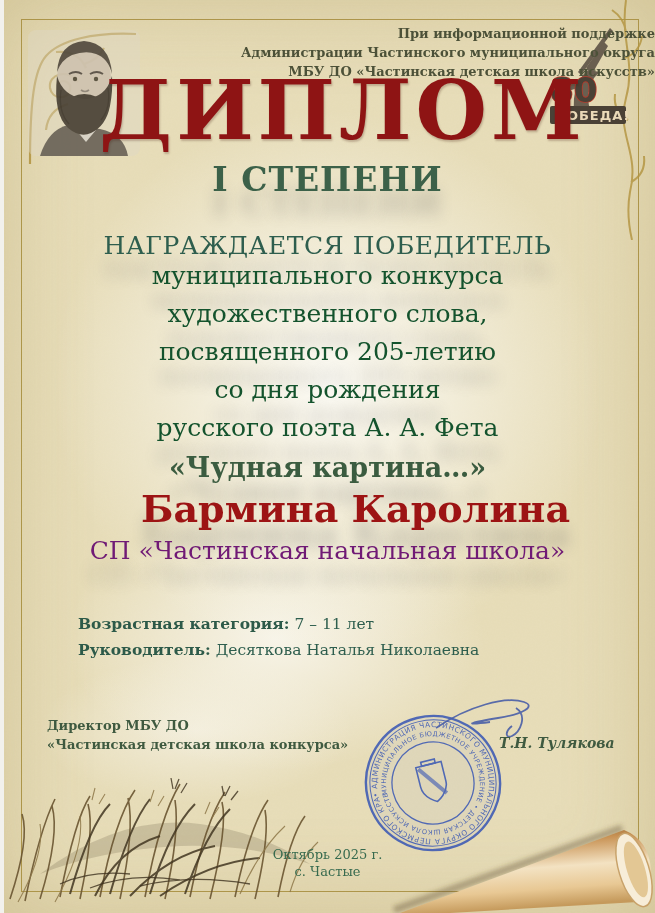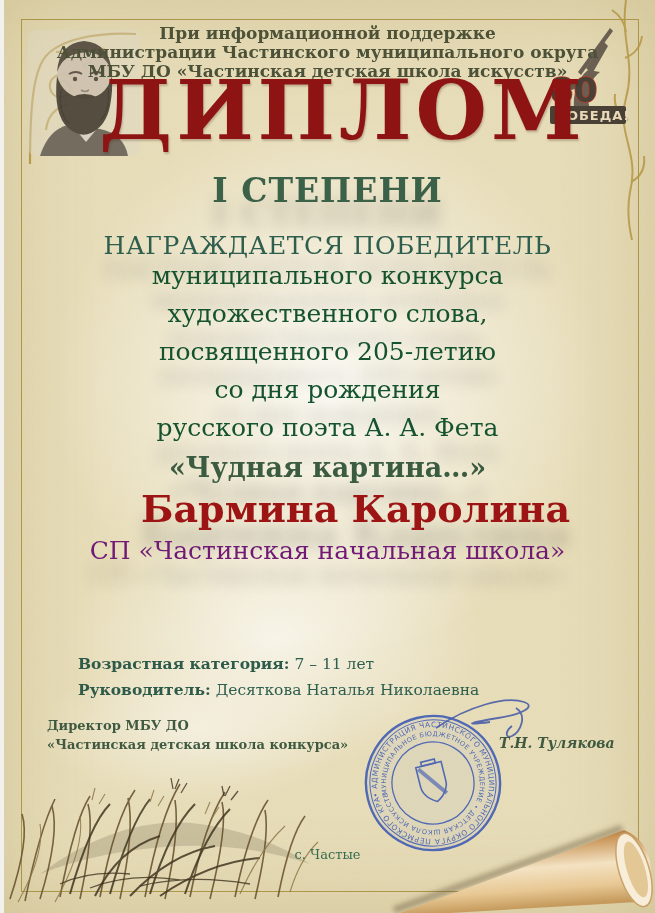--- a/index.html
+++ b/index.html
@@ -12,30 +12,30 @@
       radial-gradient(ellipse 56% 40% at 50% 42%, rgba(252,251,246,.96) 0%, rgba(252,251,246,0) 75%),
       radial-gradient(ellipse 40% 18% at 42% 70%, rgba(250,248,240,.85) 0%, rgba(250,248,240,0) 80%),
       radial-gradient(ellipse 30% 10% at 30% 80%, rgba(250,248,240,.6) 0%, rgba(250,248,240,0) 80%);}
   .vignette{position:absolute;left:0;top:0;width:655px;height:913px;z-index:1;
     box-shadow:inset 0 0 90px rgba(156,134,62,.30);}
   .frame{position:absolute;left:21px;top:19px;width:616px;height:871px;z-index:2;
     border:1px solid rgba(160,134,50,.8);}
   .leftstrip{position:absolute;left:0;top:0;width:4px;height:913px;background:#f2f1ed;z-index:7;}
   .ctr{left:0;width:655px;text-align:center;}
   .ghost{text-shadow:0 24px 14px rgba(95,95,95,.30);}
-  .hdr{top:24px;font-size:17px;font-weight:bold;line-height:19px;color:#4c5138;z-index:4;}
+  .hdr{top:24px;font-size:13px;font-weight:bold;line-height:19px;color:#4c5138;z-index:4;text-align:right;}
   .title{top:62px;font-size:82px;font-weight:bold;letter-spacing:4px;color:#8e1414;z-index:4;
          text-shadow:1px 2px 2px rgba(70,30,20,.25);margin-left:15px;}
-  .degree{top:171px;font-size:33px;font-weight:bold;letter-spacing:1px;color:#3c6149;z-index:4;}
+  .degree{top:160px;font-size:33px;font-weight:bold;letter-spacing:1px;color:#3c6149;z-index:4;}
   .award{top:231px;font-size:25px;color:#2e5e4e;letter-spacing:.5px;z-index:4;}
   .contest{top:257px;font-size:25px;line-height:38px;color:#14532d;z-index:4;}
   .theme{top:452px;font-size:27px;font-weight:bold;color:#3b5c40;z-index:4;}
   .winner{top:486px;font-size:38px;font-weight:bold;color:#9d1414;z-index:4;padding-left:28px;}
   .school{top:536px;font-size:25px;color:#701a75;z-index:4;}
-  .details{left:78px;top:611px;font-size:15.5px;line-height:25px;color:#2e5e4e;z-index:4;margin-top:40px;}
+  .details{left:78px;top:611px;font-size:15.5px;line-height:25px;color:#2e5e4e;z-index:4;}
   .details b{color:#2d5a49;}
   .director{left:47px;top:716px;font-size:13px;font-weight:bold;line-height:19px;color:#3f5a40;z-index:4;}
   .dirname{left:499px;top:735px;font-size:14px;font-weight:bold;color:#3f5a40;z-index:5;font-style:italic;}
   .footer{top:846px;font-size:13px;line-height:17px;color:#366a4e;z-index:4;}
   .z2{z-index:2;}.z3{z-index:3;}.z4{z-index:4;}.z5{z-index:5;}.z6{z-index:6;}
 </style>
 </head>
 <body>
 
 <div id="page">
@@ -166,20 +166,21 @@
       </text>
       <g stroke="#3050b4" fill="none" stroke-width="1.6">
         <path d="M62,56 h26 v20 c0,12 -13,18 -13,18 c0,0 -13,-6 -13,-18 Z"></path>
         <path d="M64,58 L86,88" stroke-width="4" opacity="0.7"></path>
         <path d="M68,52 h14 v4 h-14 Z"></path>
       </g>
     </g>
   </svg>
 
   <div class="abs ctr footer">
+    <div>Октябрь 2025 г.</div>
     <div>с. Частые</div>
   </div>
 
   <svg class="abs z2" style="left:0;top:754px;" width="325" height="152">
     <path d="M40,120 Q120,60 200,70 Q260,78 310,110 Q250,90 180,92 Q100,96 40,120 Z" fill="#4a3c26" opacity="0.18"></path>
     <g stroke="#6a5531" stroke-width="1.6" fill="none" opacity="0.9">
       <path d="M10,145 Q30,85 22,60 M25,147 Q40,75 55,45 M40,145 Q60,80 52,52 M60,143 Q75,65 90,42"></path>
       <path d="M80,145 Q95,75 88,50 M100,143 Q115,65 135,36 M120,145 Q135,75 128,44 M145,143 Q160,62 180,30"></path>
       <path d="M165,145 Q180,78 175,46 M190,143 Q205,68 225,38 M210,145 Q228,72 222,48"></path>
       <path d="M235,143 Q250,72 268,46 M255,145 Q270,82 265,56 M278,143 Q290,82 305,62"></path>

